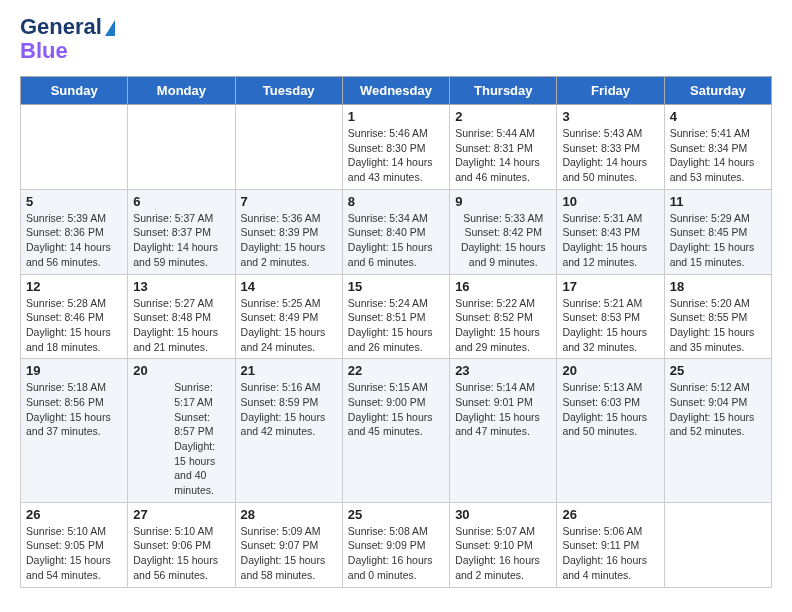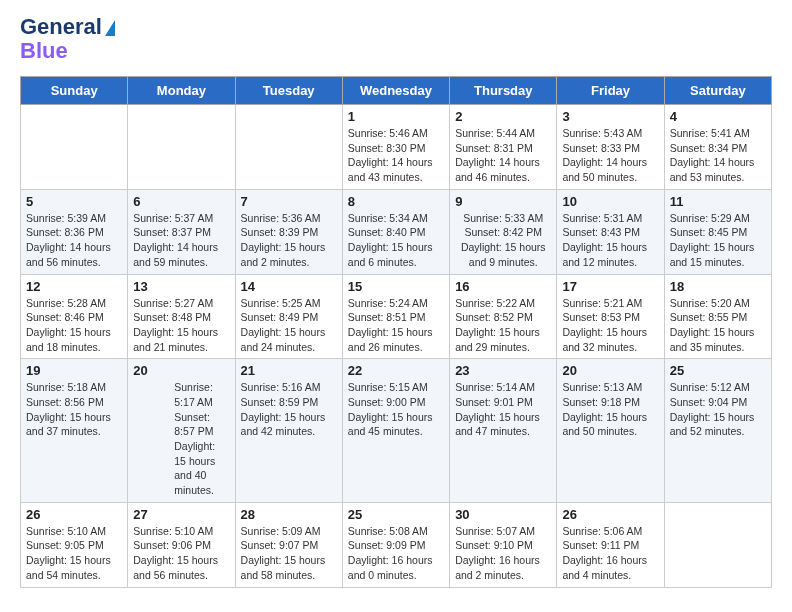--- a/index.html
+++ b/index.html
@@ -225,21 +225,21 @@
           <td>
             <div class="day-num">23</div>
             <div class="day-info" style="white-space: pre-line;">Sunrise: 5:14 AM
 Sunset: 9:01 PM
 Daylight: 15 hours
 and 47 minutes.</div>
           </td>
           <td>
             <div class="day-num">20</div>
             <div class="day-info" style="white-space: pre-line;">Sunrise: 5:13 AM
-Sunset: 9:18 PM
+Sunset: 6:03 PM
 Daylight: 15 hours
 and 50 minutes.</div>
           </td>
           <td>
             <div class="day-num">25</div>
             <div class="day-info" style="white-space: pre-line;">Sunrise: 5:12 AM
 Sunset: 9:04 PM
 Daylight: 15 hours
 and 52 minutes.</div>
           </td>

